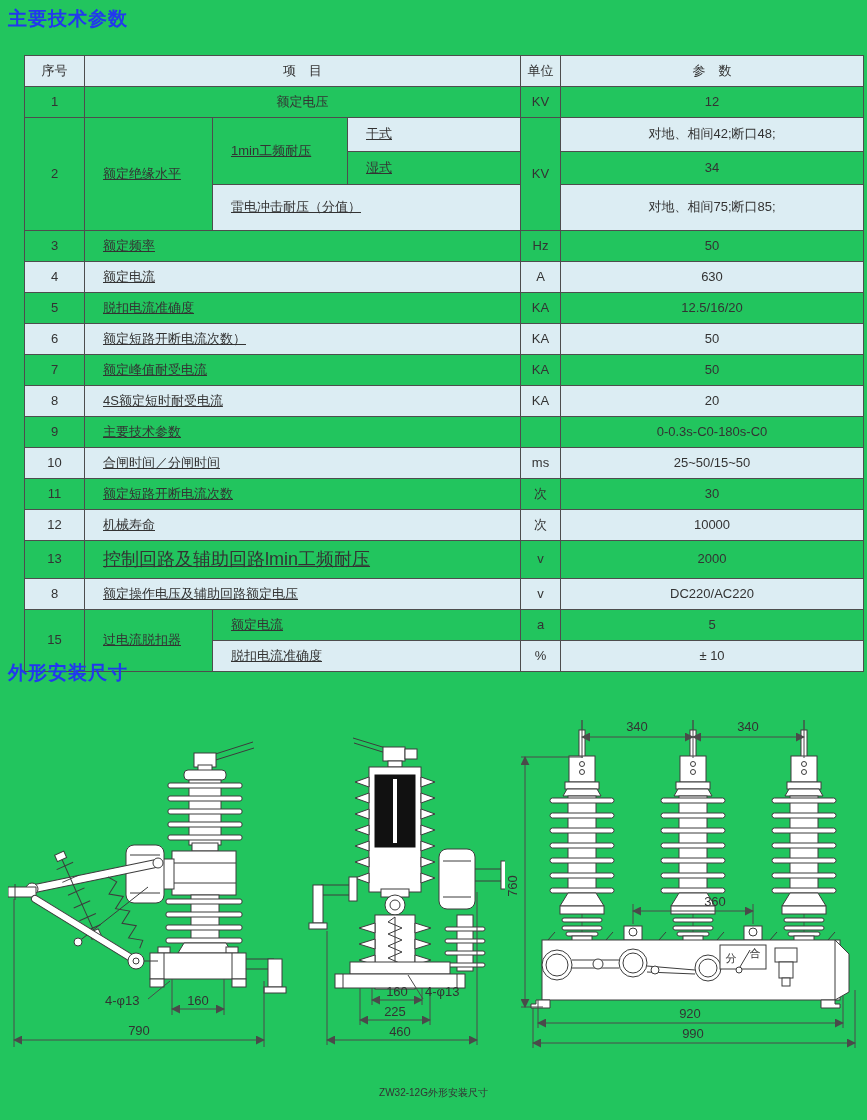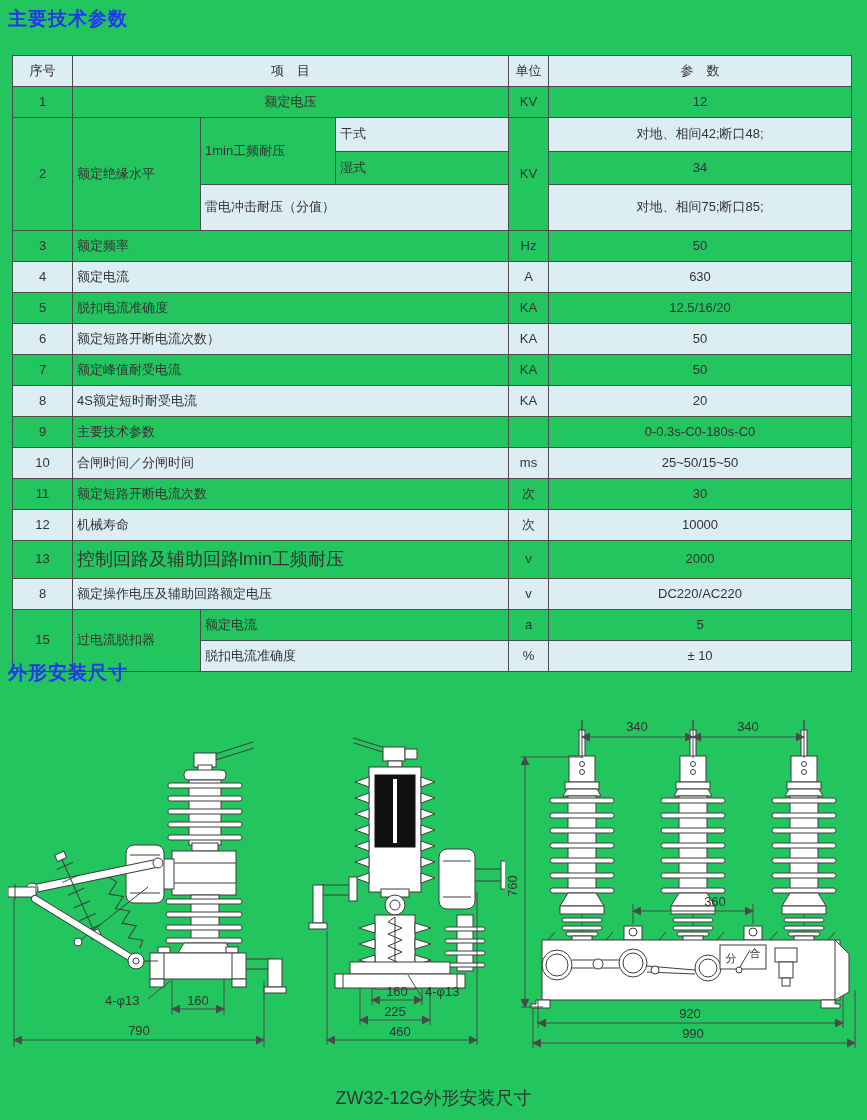--- a/index.html
+++ b/index.html
@@ -1,30 +1,30 @@
 <!DOCTYPE html>
 <html><head>
 <meta charset="utf-8">
 <style>
   html,body{margin:0;padding:0;background:#fff;}
   .page{position:relative;width:867px;height:1120px;background:#22c55e;overflow:hidden;
         font-family:"Liberation Sans","DejaVu Sans",sans-serif;color:#333;}
   .sec-title{position:absolute;left:8px;font-size:19px;font-weight:bold;color:#2238ee;letter-spacing:1px;}
   #title1{top:6px;}
   #title2{top:660px;}
-  table.spec{position:absolute;left:12px;top:55px;border-collapse:collapse;table-layout:fixed;width:839px;}
+  table.spec{position:absolute;left:24px;top:55px;border-collapse:collapse;table-layout:fixed;width:839px;}
   table.spec td{border:1px solid #4d4d4d;font-size:13px;color:#333;text-align:center;
                 padding:0 4px;height:30px;line-height:1.25;overflow:hidden;}
-  table.spec td.l{text-align:left;padding-left:4px;}
+  table.spec td.l{text-align:left;padding-left:18px;text-decoration:underline;}
   table.spec td.t{background:#dcedf3;}
   table.spec td.big{font-size:18px;}
   .draw{position:absolute;}
   .dim-text{font-family:"Liberation Sans","DejaVu Sans",sans-serif;font-size:13px;fill:#333;}
   .dim-text-s{font-family:"Liberation Sans","DejaVu Sans",sans-serif;font-size:11px;fill:#333;}
-  .caption{position:absolute;left:0;top:1086px;width:867px;text-align:center;font-size:18px;color:#333;}
+  .caption{position:absolute;left:0;top:1086px;width:867px;text-align:center;font-size:10px;color:#333;}
   svg .ln{stroke:#3c3c3c;fill:none;stroke-width:1;}
   svg .fw{stroke:#3c3c3c;fill:#fff;stroke-width:1;}
   svg .dm{stroke:#4a4a4a;fill:none;stroke-width:1;}
 </style>
 </head>
 <body>
 
 <div class="page">
 
   <div class="sec-title" id="title1">主要技术参数</div>

